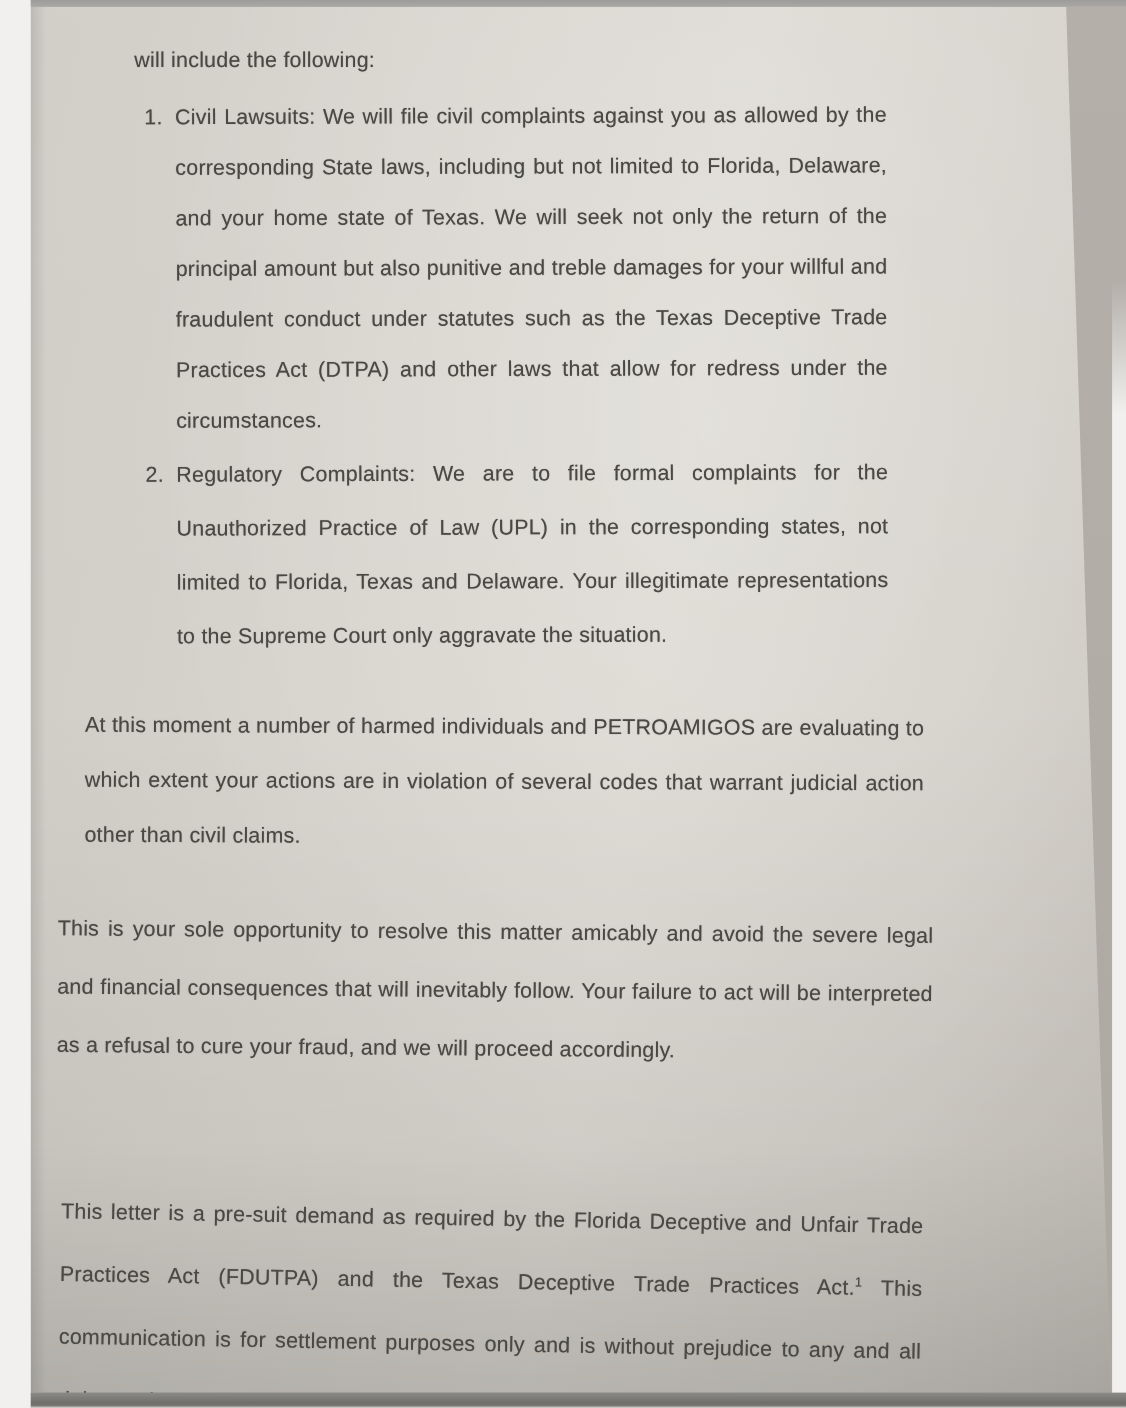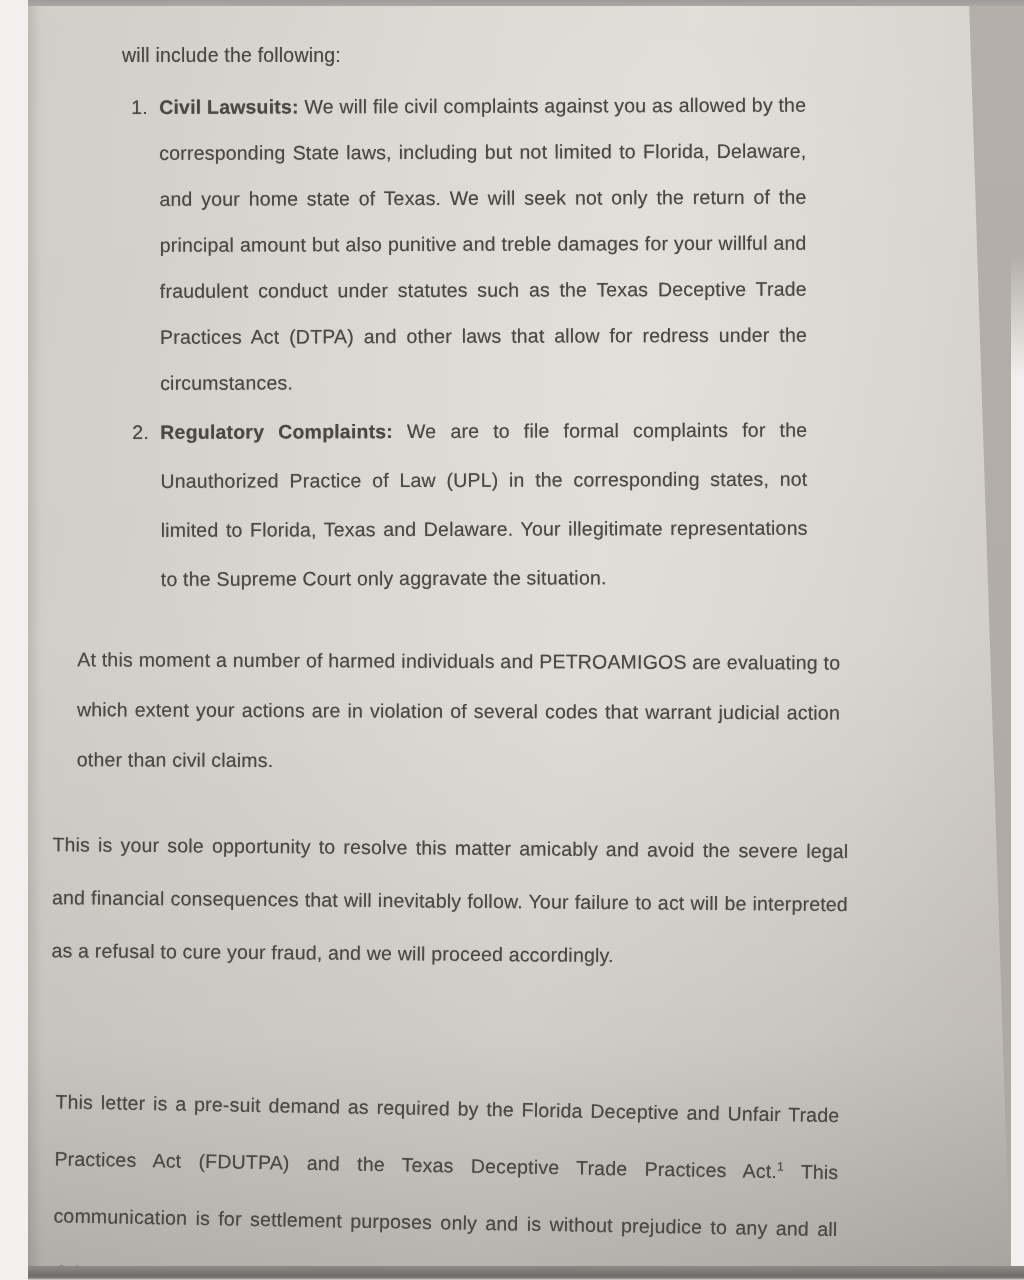--- a/index.html
+++ b/index.html
@@ -83,21 +83,21 @@
   }
   .doc-item.second {
     margin-top: 2px;
     line-height: 49px;
   }
   .doc-item .num {
     position: absolute;
     left: 0; top: 0;
   }
   .doc-item .lead {
-    font-weight: 700;
+    font-weight: 400;
   }
   .para {
     margin: 0;
     text-align: justify;
     transform-origin: 0 50%;
   }
   .para-1 {
     margin-top: 30px;
     padding: 0 28px 0 49px;
     line-height: 50px;

